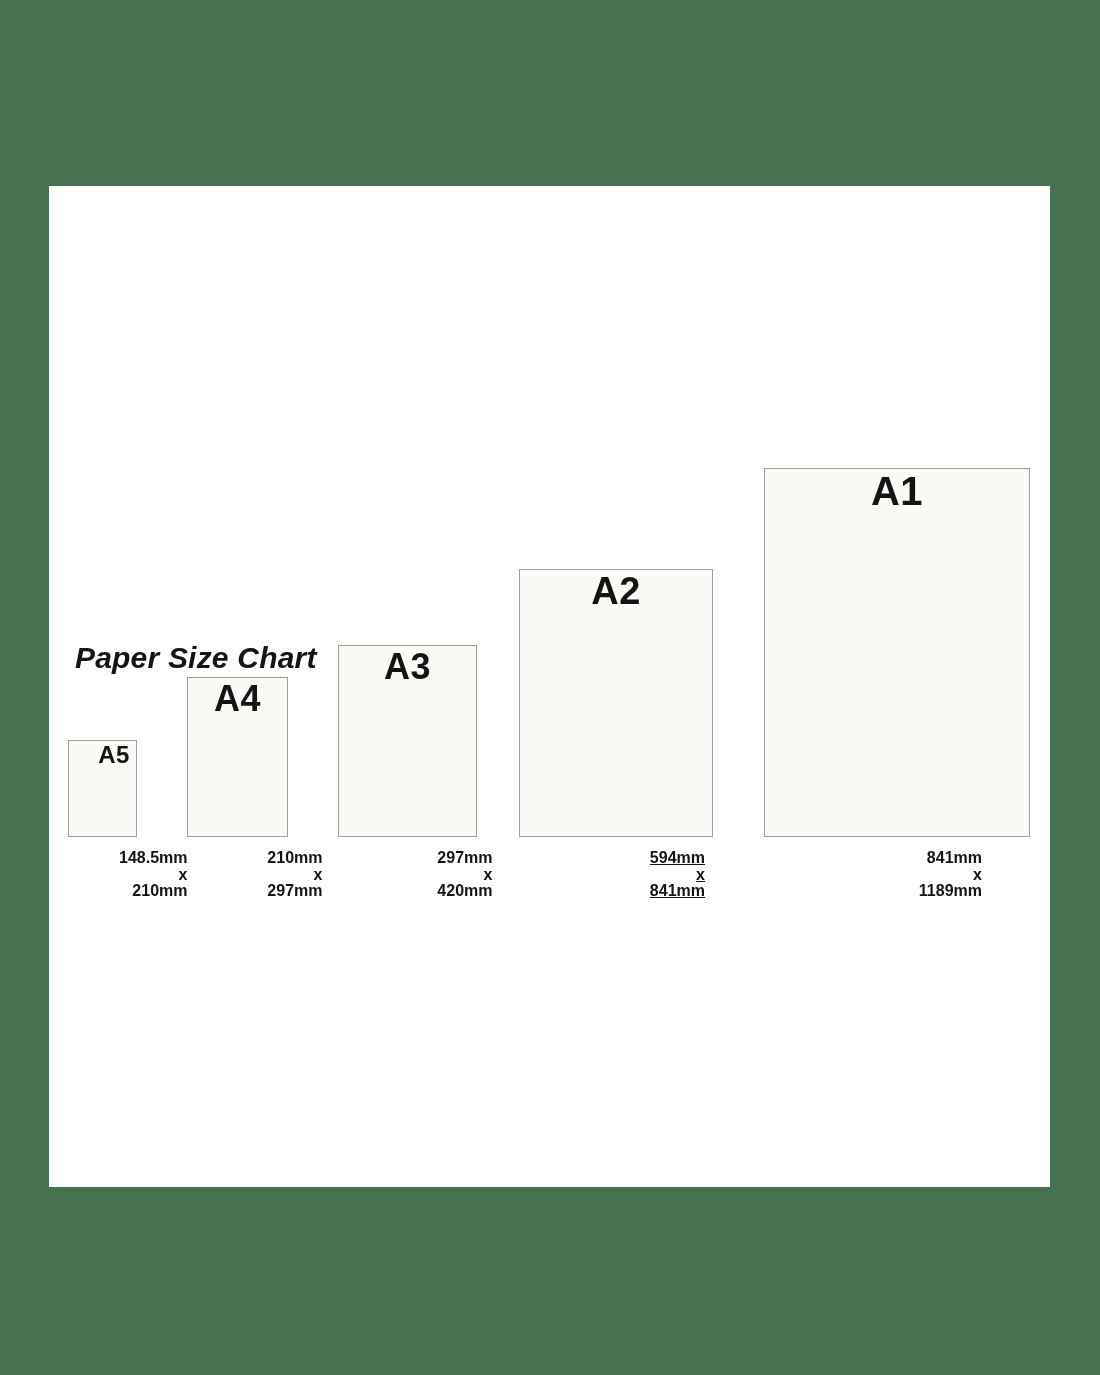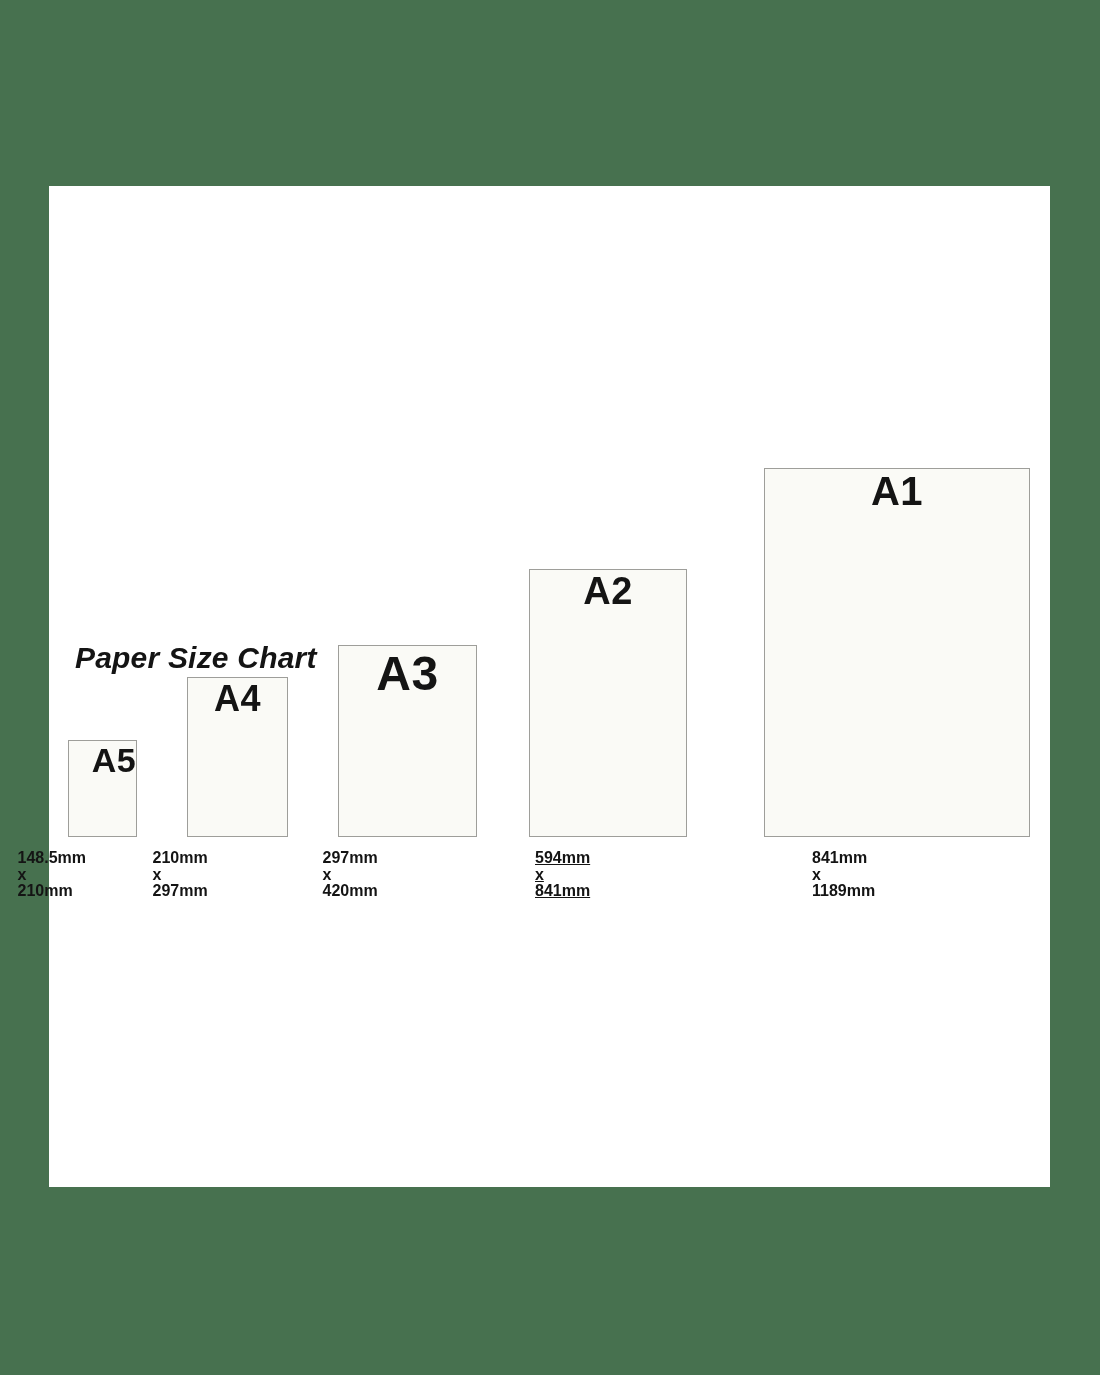--- a/index.html
+++ b/index.html
@@ -46,39 +46,39 @@
   }
   .paper-name {
     font-weight: 700;
     color: var(--text, #141414);
     letter-spacing: 0.5px;
   }
   .dim-label {
     position: absolute;
     top: 664px;
     width: 170px;
-    text-align: left;
+    text-align: right;
     font-size: 16px;
     line-height: 16.5px;
     font-weight: 700;
     color: var(--text, #141414);
   }
   .dim-label div {
     white-space: nowrap;
   }
 </style>
 </head>
 <body style="--bg: #47714F; --card: #FFFFFF; --paper: #FAFAF6; --paper-border: #9E9E9A; --text: #141414;">
 
 <div class="card">
   <h1 class="title">Paper Size Chart</h1>
   <div id="papers">
   <div>
     <div class="paper-box" style="left: 19px; width: 69px; height: 97px;">
-      <span class="paper-name" style="font-size: 34px; margin-left: 23px;">A5</span>
+      <span class="paper-name" style="font-size: 24px; margin-left: 23px;">A5</span>
     </div>
     <div class="dim-label" style="left: -31.5px;">
       <div>148.5mm</div>
       <div>x</div>
       <div>210mm</div>
     </div>
   </div>
 
   <div>
     <div class="paper-box" style="left: 138px; width: 101px; height: 160px;">
@@ -86,31 +86,31 @@
     </div>
     <div class="dim-label" style="left: 103.5px;">
       <div>210mm</div>
       <div>x</div>
       <div>297mm</div>
     </div>
   </div>
 
   <div>
     <div class="paper-box" style="left: 289px; width: 139px; height: 192px;">
-      <span class="paper-name" style="font-size: 48px;">A3</span>
+      <span class="paper-name" style="font-size: 36px;">A3</span>
     </div>
     <div class="dim-label" style="left: 273.5px;">
       <div>297mm</div>
       <div>x</div>
       <div>420mm</div>
     </div>
   </div>
 
   <div>
-    <div class="paper-box" style="left: 480px; width: 158px; height: 268px;">
+    <div class="paper-box" style="left: 470px; width: 194px; height: 268px;">
       <span class="paper-name" style="font-size: 38px;">A2</span>
     </div>
     <div class="dim-label" style="left: 486px; text-decoration: underline;">
       <div>594mm</div>
       <div>x</div>
       <div>841mm</div>
     </div>
   </div>
 
   <div>

